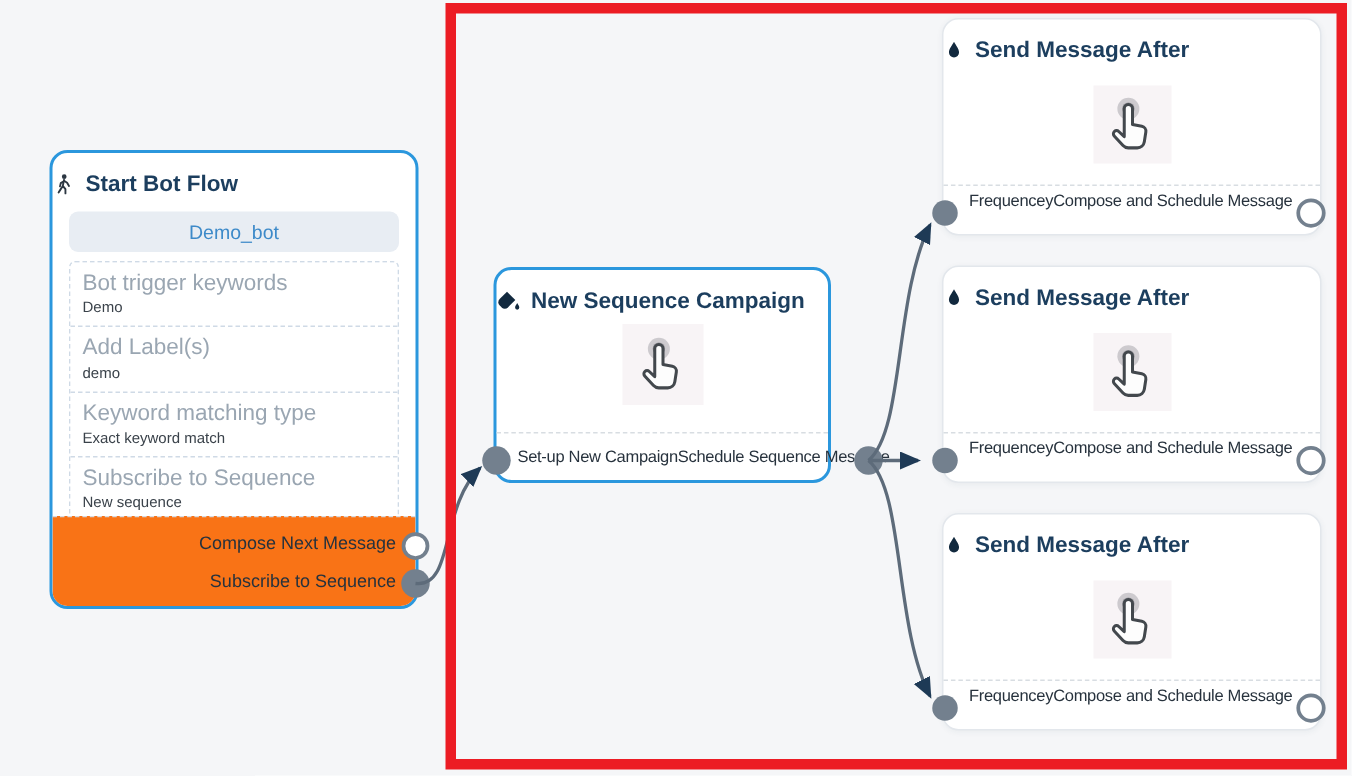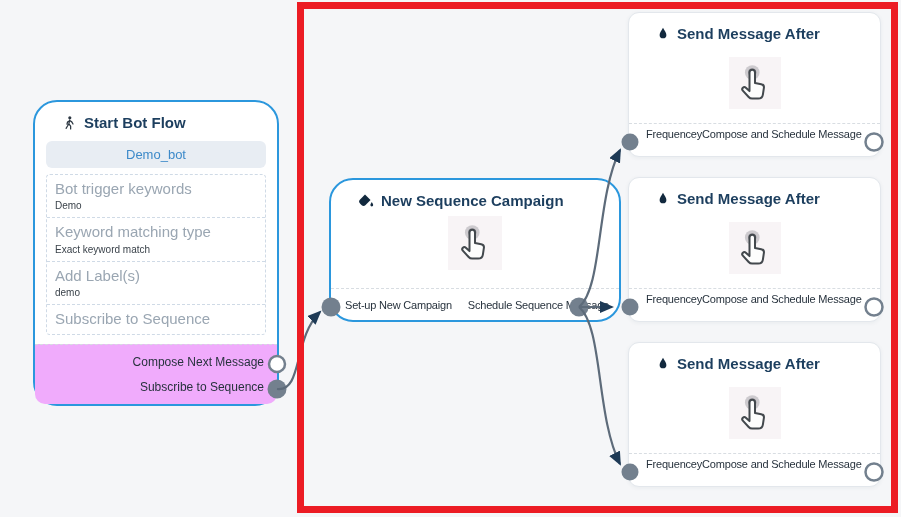--- a/index.html
+++ b/index.html
@@ -7,42 +7,42 @@
     --navy:#1c3e5e; --edge:#5d6b7a; --port:#73808e; --arrow:#1e3a56;
     --red:#ec1c24; --btn-bg:#e8edf3; --btn-text:#3d8ac9;
     --label-gray:#9aa6b2; --value-dark:#3a424a; --footer-text:#27323d;
     --dash:#cfdae6;
   }
   *{margin:0;padding:0;box-sizing:border-box;}
   body{font-family:"Liberation Sans",sans-serif;background:#fff;}
   .canvas{position:relative;width:901px;height:517px;background:var(--bg);overflow:hidden;}
 
   .node{position:absolute;background:#fff;z-index:1;}
-  .node.blue{border:2px solid var(--blue);border-radius:24px;}
+  .node.blue{border:2px solid var(--blue);border-radius:12px;}
   .node.plain{border:1px solid var(--gray-border);border-radius:11px;box-shadow:0 1px 4px rgba(40,60,80,.06);}
 
   
   #start-node{left:33px;top:100px;width:246px;height:306px;}
-  .node-header{display:flex;align-items:center;gap:7px;padding:12px 27px 6px;}
+  .node-header{display:flex;align-items:center;gap:7px;padding:12px 0 6px;}
   .node-title{font-size:15px;font-weight:700;color:var(--navy);white-space:nowrap;}
   .hdr-icon{display:inline-flex;flex:0 0 auto;}
   .bot-button{margin:4px 11px 6px;height:27px;border-radius:6px;background:var(--btn-bg);
     color:var(--btn-text);font-size:13px;display:flex;align-items:center;justify-content:center;cursor:pointer;}
   .fields{margin:2px 11px 0;border:1px dashed var(--dash);border-radius:4px;}
   .field{padding:4px 8px 5px;}
   .field + .field{border-top:1px dashed var(--dash);}
   .flabel{font-size:15px;color:var(--label-gray);line-height:1.35;}
   .fvalue{font-size:10px;color:var(--value-dark);line-height:1.3;}
-  .start-footer{position:absolute;left:0;right:0;bottom:0;height:60px;background:#f0abfc;
+  .start-footer{position:absolute;left:0;right:0;bottom:0;height:60px;background:#f97316;
     border-top:1.5px dashed #d6dbe1;border-radius:0 0 10px 10px;
     display:flex;flex-direction:column;justify-content:space-evenly;align-items:flex-end;padding-right:13px;}
   .out-label{font-size:12px;color:var(--footer-text);white-space:nowrap;}
 
   
-  #campaign-node{left:329px;top:178px;width:292px;height:144px;}
+  #campaign-node{left:329px;top:178px;width:225px;height:144px;}
   .campaign-footer{position:absolute;left:0;right:0;bottom:0;height:32px;border-top:1.5px dashed #d8dde2;
     display:flex;align-items:center;justify-content:space-between;padding:0 10px 0 14px;
     font-size:11px;letter-spacing:-.2px;color:var(--footer-text);white-space:nowrap;}
 
   
   .send-node{left:628px;width:253px;height:145px;}
   .send-node.s1{top:12px;} .send-node.s2{top:177px;} .send-node.s3{top:342px;}
   .send-footer{position:absolute;left:0;right:0;bottom:0;height:33px;border-top:1.5px dashed #d8dde2;
     display:flex;align-items:center;justify-content:space-between;padding:0 24px 12px 17px;
     font-size:11px;letter-spacing:-.2px;color:var(--footer-text);white-space:nowrap;}
@@ -84,29 +84,30 @@
       </span>
       <span class="node-title">Start Bot Flow</span>
     </div>
     <div class="bot-button">Demo_bot</div>
     <div class="fields">
       <div class="field">
         <div class="flabel">Bot trigger keywords</div>
         <div class="fvalue">Demo</div>
       </div>
       <div class="field">
+        <div class="flabel">Add Label(s)</div>
+        <div class="fvalue">demo</div>
+      </div>
+      <div class="field">
         <div class="flabel">Keyword matching type</div>
         <div class="fvalue">Exact keyword match</div>
       </div>
       <div class="field">
-        <div class="flabel">Add Label(s)</div>
-        <div class="fvalue">demo</div>
-      </div>
-      <div class="field">
         <div class="flabel">Subscribe to Sequence</div>
+        <div class="fvalue">New sequence</div>
       </div>
     </div>
     <div class="start-footer">
       <div class="out-label">Compose Next Message</div>
       <div class="out-label">Subscribe to Sequence</div>
     </div>
   </div>
 
   <div class="node blue" id="campaign-node">
     <div class="node-header">

